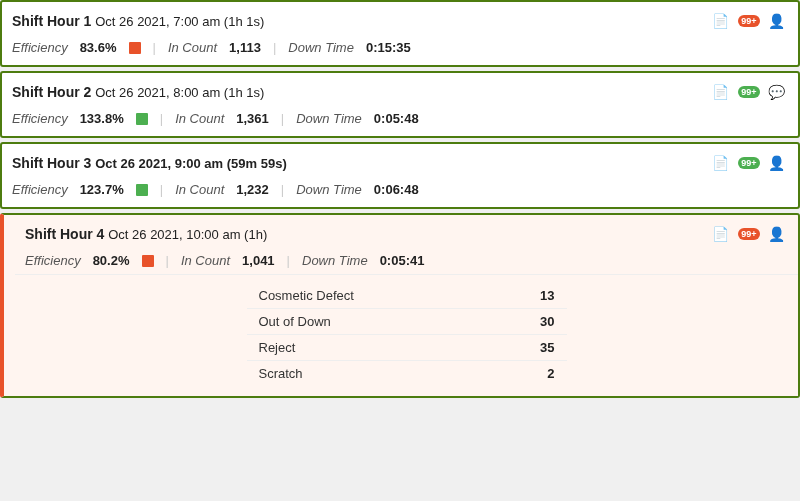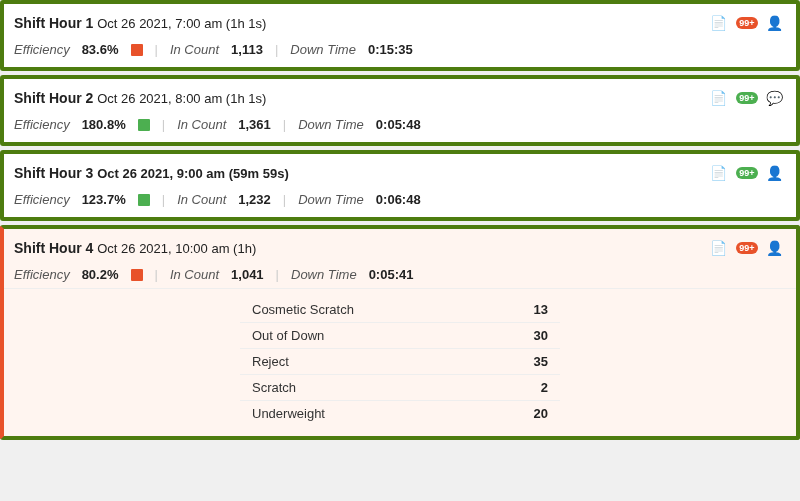--- a/index.html
+++ b/index.html
@@ -5,28 +5,29 @@
     * { box-sizing: border-box; margin: 0; padding: 0; }
     body {
       font-family: -apple-system, BlinkMacSystemFont, 'Segoe UI', Arial, sans-serif;
       background: #f0f0f0;
       font-size: 13px;
       color: #222;
       width: 800px;
     }
     .shift-card {
       background: #fff;
-      border: 4px solid #4d7c0f;
+      border: 2px solid #4d7c0f;
       margin-bottom: 4px;
       border-radius: 3px;
       overflow: hidden;
     }
     .shift-card.alert {
       background: #fff5f0;
       border-left: 4px solid #e8522a;
+      padding-left: 11px;
     }
     .shift-header {
       display: flex;
       align-items: center;
       justify-content: space-between;
       padding: 8px 10px 4px 10px;
     }
     .shift-title {
       font-weight: 700;
       font-size: 14px;
@@ -159,21 +160,21 @@
       <span class="icon-btn">📄</span>
       <span class="icon-btn">
             <span class="badge-99">99+</span>
           </span>
       <span class="icon-btn">💬</span>
 
       </div>
     </div>
     <div class="shift-stats">
       <span class="stat-label">Efficiency</span>
-      <span class="stat-value">180.8%</span>
+      <span class="stat-value">133.8%</span>
       <span class="efficiency-bar bar-green"></span>
       <span class="separator">|</span>
       <span class="stat-label">In Count</span>
       <span class="stat-value">1,361</span>
       <span class="separator">|</span>
       <span class="stat-label">Down Time</span>
       <span class="stat-value">0:05:48</span>
     </div>
   </div>
     <div class="shift-card">
@@ -225,35 +226,31 @@
       <span class="separator">|</span>
       <span class="stat-label">In Count</span>
       <span class="stat-value">1,041</span>
       <span class="separator">|</span>
       <span class="stat-label">Down Time</span>
       <span class="stat-value">0:05:41</span>
     </div>
   <div style="background: rgb(255, 245, 240); padding-top: 8px; border-top: 1px solid rgb(238, 238, 238); margin-top: -4px;">
         <div class="defect-table">
           <div class="defect-row">
-        <span class="defect-name">Cosmetic Scratch</span>
+        <span class="defect-name">Cosmetic Defect</span>
         <span class="defect-count">13</span>
       </div>
           <div class="defect-row">
         <span class="defect-name">Out of Down</span>
         <span class="defect-count">30</span>
       </div>
           <div class="defect-row">
         <span class="defect-name">Reject</span>
         <span class="defect-count">35</span>
       </div>
           <div class="defect-row">
         <span class="defect-name">Scratch</span>
         <span class="defect-count">2</span>
       </div>
-          <div class="defect-row">
-        <span class="defect-name">Underweight</span>
-        <span class="defect-count">20</span>
-      </div>
         </div>
       </div>
     </div>
   </div>
 
 </body></html>

